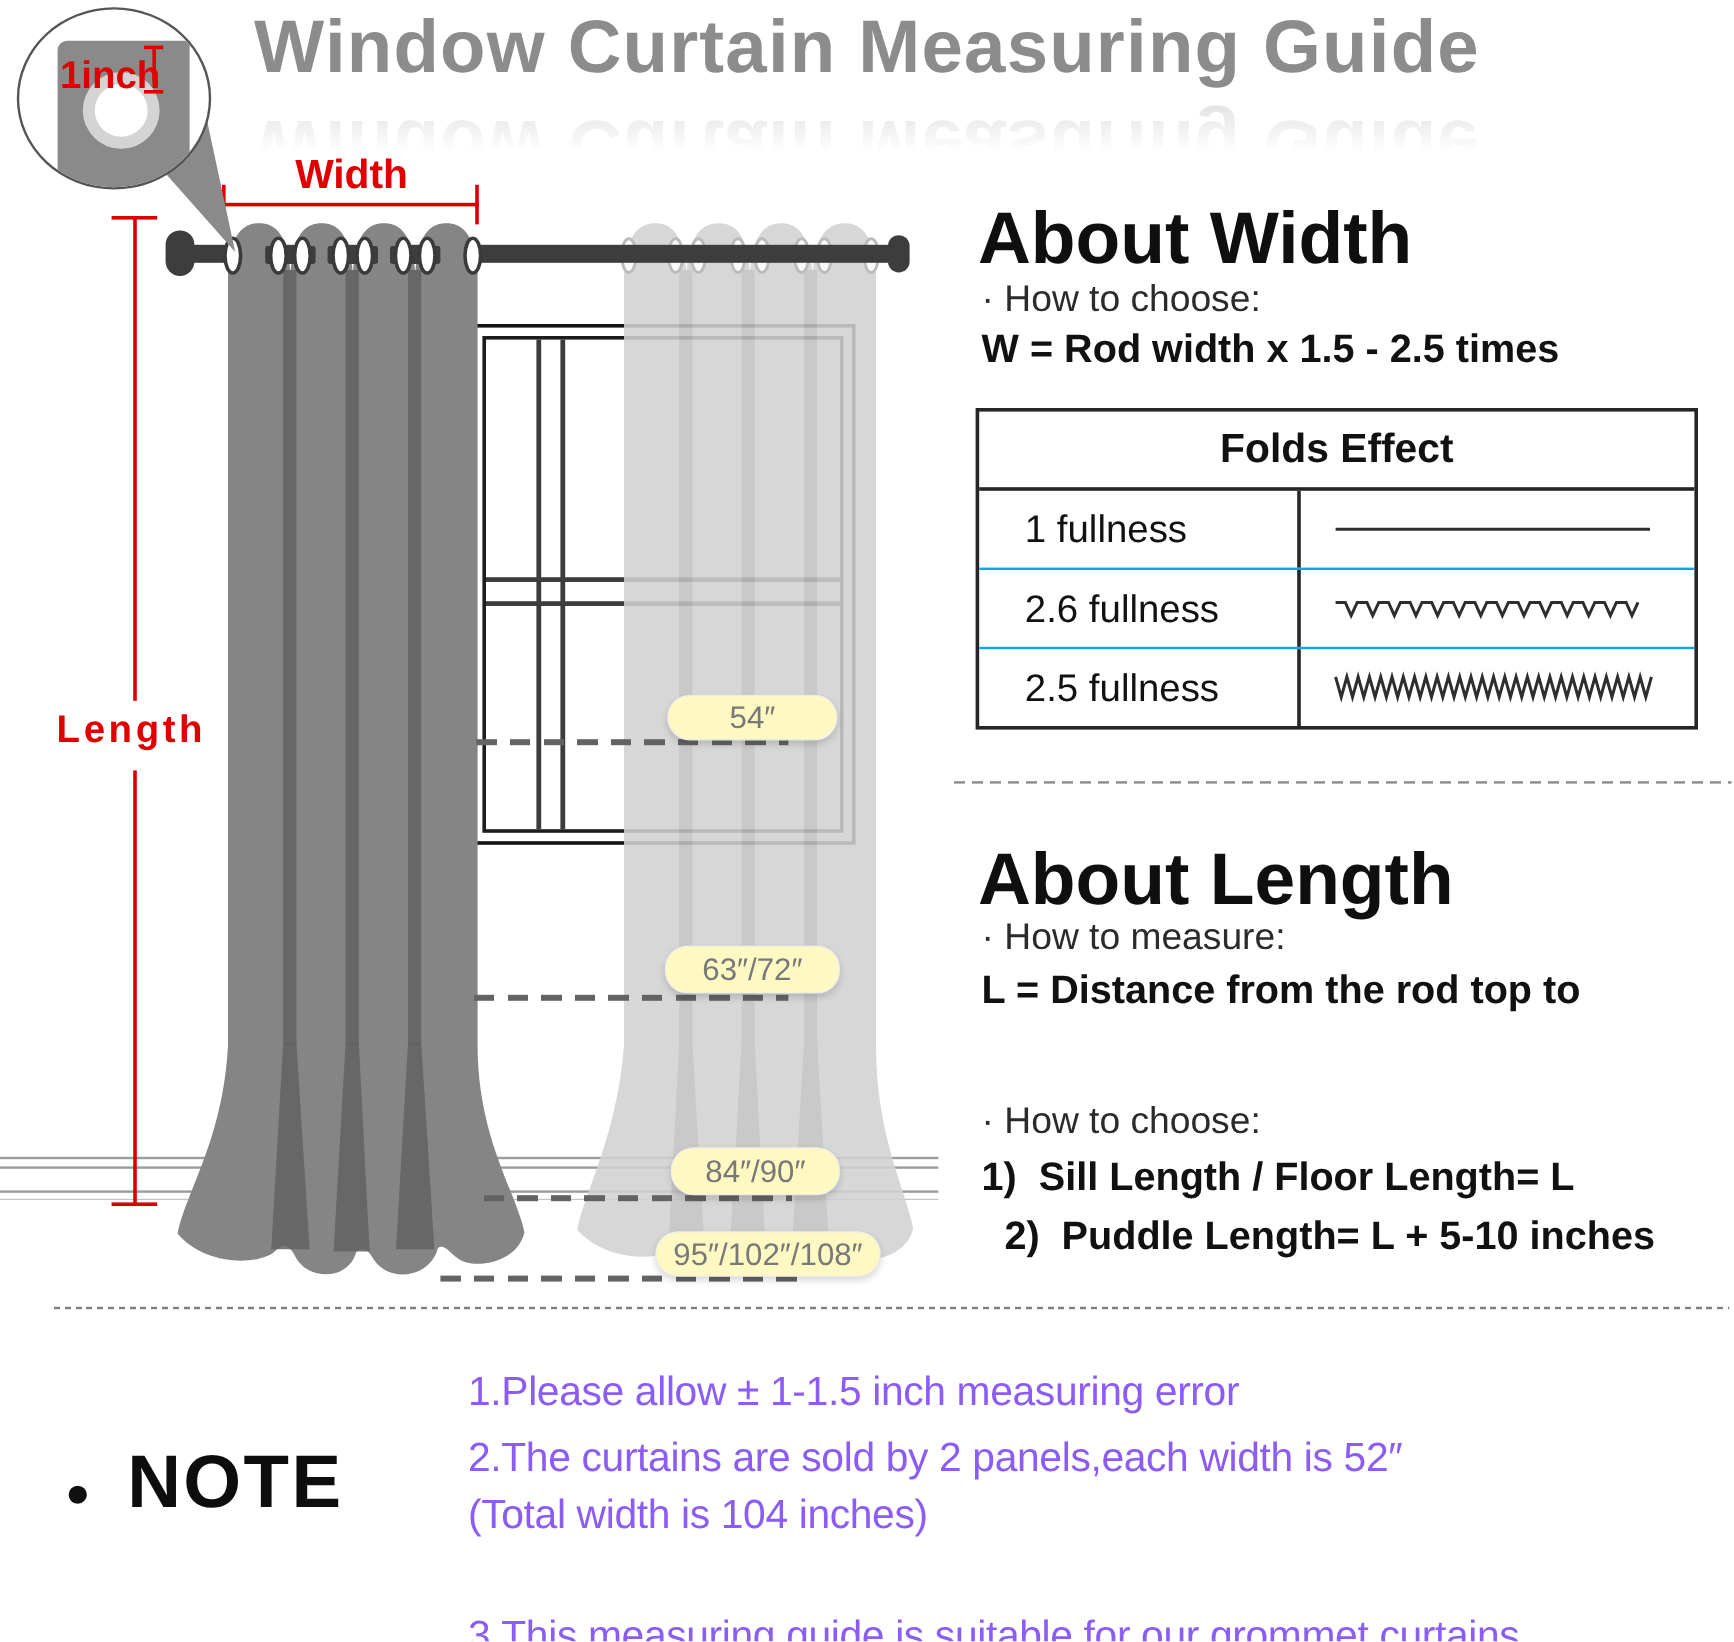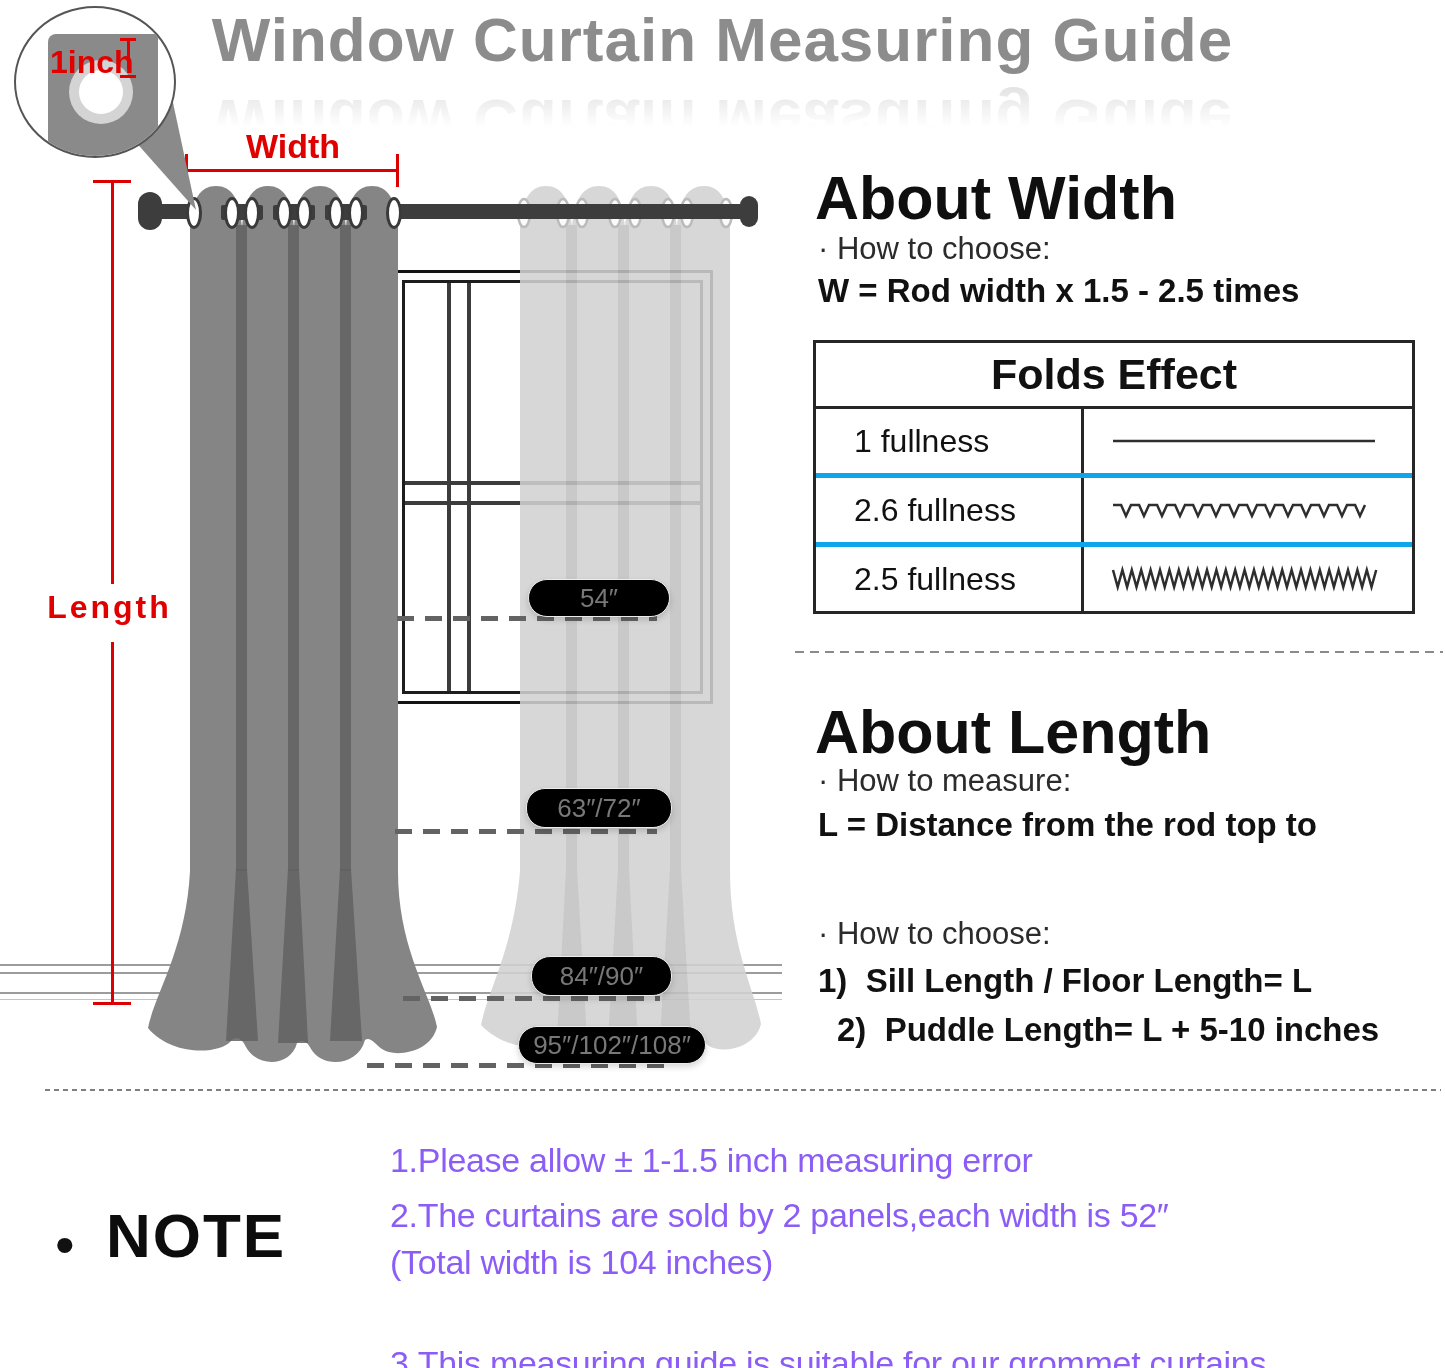--- a/index.html
+++ b/index.html
@@ -42,34 +42,34 @@
   .mullion{position:absolute;background:#3c3c3c;}
 
   .floor-line{background:#9c9c9c;z-index:0;}
 
   
   .dash-row{height:5px;background:repeating-linear-gradient(90deg,#636363 0 17px,transparent 17px 28px);z-index:5;}
   .divider-dashed{height:2px;background:repeating-linear-gradient(90deg,#8a8a8a 0 9px,transparent 9px 15px);z-index:5;}
   .divider-dotted{height:2px;background:repeating-linear-gradient(90deg,#7f7f7f 0 5px,transparent 5px 9px);z-index:5;}
 
   
-  .pill{background:#000000;border:1px solid #ececec;border-radius:19px;box-shadow:0 3px 6px rgba(0,0,0,.16);
-        color:#787878;font-size:26px;display:flex;align-items:center;justify-content:center;z-index:6;white-space:nowrap;}
+  .pill{background:#fef9c3;border:1px solid #ececec;border-radius:19px;box-shadow:0 3px 6px rgba(0,0,0,.16);
+        color:#787878;font-size:26px;display:flex;align-items:center;justify-content:center;z-index:6;white-space:nowrap;margin-left:28px;}
 
   
   .h1{font-size:61px;font-weight:bold;color:#0f0f0f;white-space:nowrap;}
   .sub{font-size:31px;color:#2b2b2b;white-space:nowrap;}
   .formula{font-size:33px;font-weight:bold;color:#111;white-space:nowrap;}
   .pre{white-space:pre;}
 
   
   .folds-table{left:813px;top:340px;width:596px;border:3px solid #262626;z-index:2;background:#fff;}
   .ft-header{height:63px;border-bottom:3px solid #262626;display:flex;align-items:center;justify-content:center;
-             font-size:43px;font-weight:bold;color:#111;}
-  .ft-row{height:64px;display:flex;border-bottom:5px solid #0ea5e9;}
+             font-size:34px;font-weight:bold;color:#111;}
+  .ft-row{height:64px;display:flex;border-bottom:2px solid #0ea5e9;}
   .ft-row:last-child{border-bottom:none;}
   .ft-label{width:268px;border-right:3px solid #262626;display:flex;align-items:center;padding-left:38px;
             font-size:32px;color:#111;box-sizing:border-box;}
   .ft-fold{flex:1;display:flex;align-items:center;justify-content:center;}
 
   
   .note-bullet{left:55px;top:1212px;font-size:56px;color:#111;}
   .note-heading{left:106px;top:1200px;font-size:62px;font-weight:bold;color:#0d0d0d;letter-spacing:2px;}
   .note-item{font-size:34px;color:#8b5cf6;letter-spacing:-.3px;white-space:nowrap;}
 </style>

